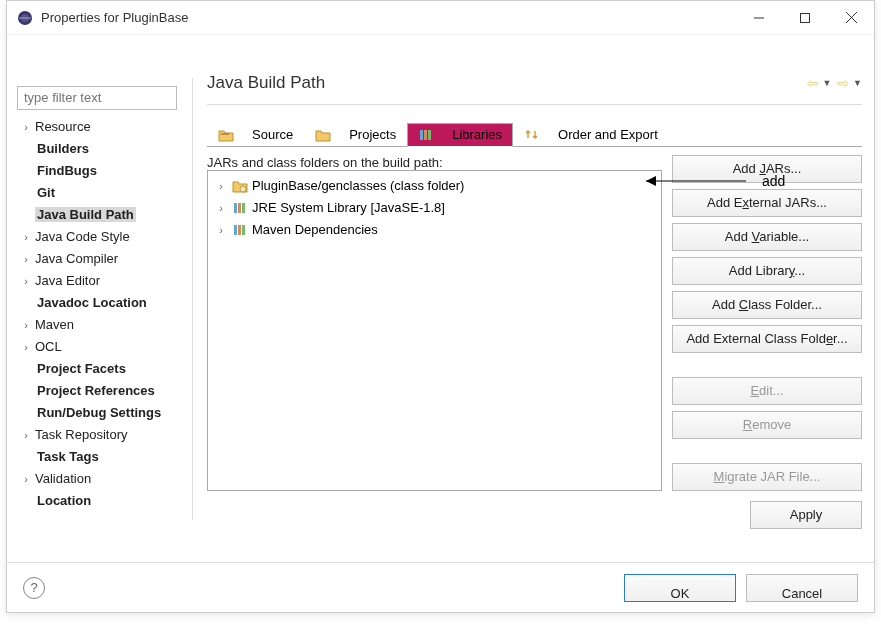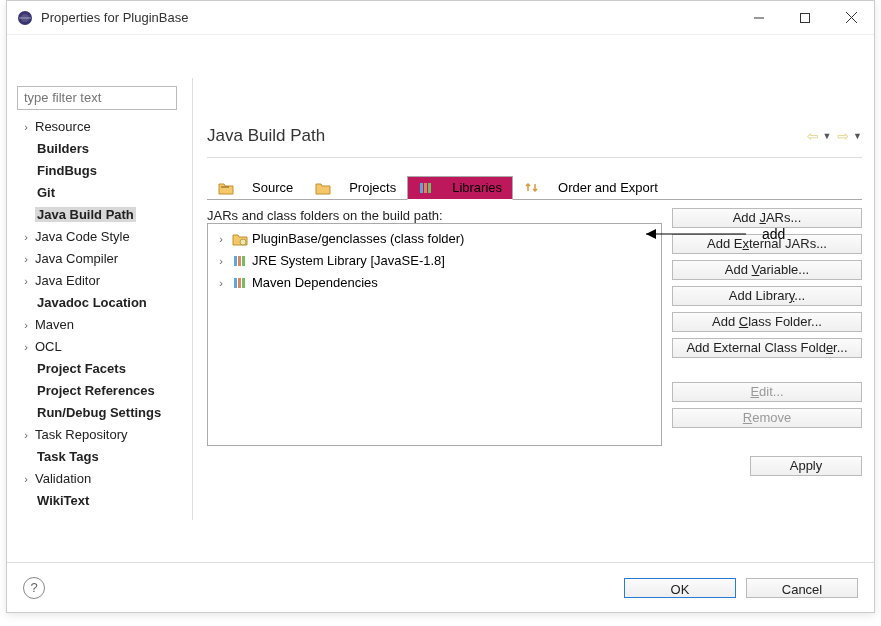--- a/index.html
+++ b/index.html
@@ -41,21 +41,21 @@
 .list-label { color: #222; margin-bottom: 0; }
 .listbox { flex: 1; border: 1px solid #aaa; padding: 4px 6px; position: relative; }
 .list-item { display: flex; align-items: center; height: 22px; gap: 4px; }
 .list-item .chev { width: 14px; text-align: center; color: #666; font-size: 11px; }
 .list-item .liicon { width: 16px; height: 16px; display: flex; align-items: center; justify-content: center; }
 
 .annotation { position: absolute; left: 438px; top: 1px; display: flex; align-items: center; gap: 6px; }
 .annotation span { font-size: 14px; }
 
 .btncol { width: 190px; display: flex; flex-direction: column; gap: 6px; }
-.btn { height: 20px; border: 1px solid #bbb; background: linear-gradient(#fbfbfb,#efefef); display: flex; align-items: center; justify-content: center; color: #222; cursor: default; padding: 0 6px; white-space: nowrap; }
+.btn { height: 28px; border: 1px solid #bbb; background: linear-gradient(#fbfbfb,#efefef); display: flex; align-items: center; justify-content: center; color: #222; cursor: default; padding: 0 6px; white-space: nowrap; }
 .btn.disabled { color: #999; }
 .btn .ul { text-decoration: underline; }
 .btncol .spacer { height: 12px; }
 
 .apply-row { display: flex; justify-content: flex-end; margin-top: 10px; }
 .apply-row .btn { width: 112px; }
 
 .footer { border-top: 1px solid #ddd; height: 50px; display: flex; align-items: center; padding: 0 16px; gap: 10px; }
 .footer .help { width: 22px; height: 22px; border: 1.5px solid #888; border-radius: 50%; display: flex; align-items: center; justify-content: center; color: #666; font-size: 13px; }
 .footer .spacer { flex: 1; }
@@ -154,21 +154,21 @@
           <span class="lbl">Task Repository</span>
         </div>
       <div class="tree-item indent1">
           <span class="lbl">Task Tags</span>
         </div>
       <div class="tree-item">
           <span class="chev">›</span>
           <span class="lbl">Validation</span>
         </div>
       <div class="tree-item indent1">
-          <span class="lbl">WikiText</span>
+          <span class="lbl">Location</span>
         </div>
     </div>
 
     <div class="main">
       <div class="main-header">
         <h1>Java Build Path</h1>
         <div class="nav-arrows">
           <span class="nav-arrow">⇦</span>
             <span class="nav-drop">▼</span>
           <span class="nav-arrow">⇨</span>
@@ -283,20 +283,23 @@
               <span>Add External Class Fold<span class="ul">e</span>r...</span>
             </div>
           <div class="spacer"></div>
           <div class="btn disabled">
               <span><span class="ul">E</span>dit...</span>
             </div>
           <div class="btn disabled">
               <span><span class="ul">R</span>emove</span>
             </div>
           <div class="spacer"></div>
+          <div class="btn disabled">
+              <span><span class="ul">M</span>igrate JAR File...</span>
+            </div>
         </div>
       </div>
 
       <div class="apply-row">
         <div class="btn">
             <span>Apply</span>
           </div>
       </div>
     </div>
   </div>

